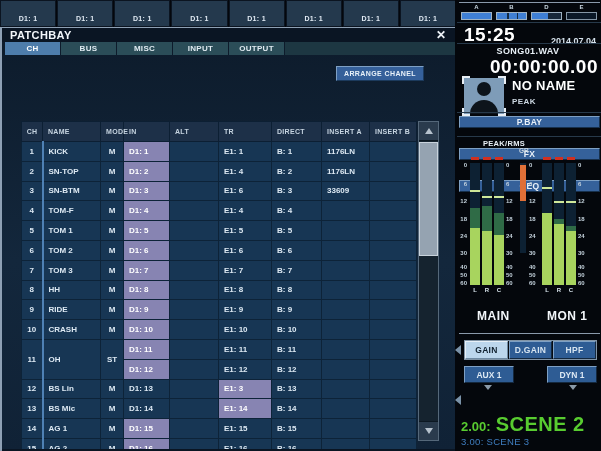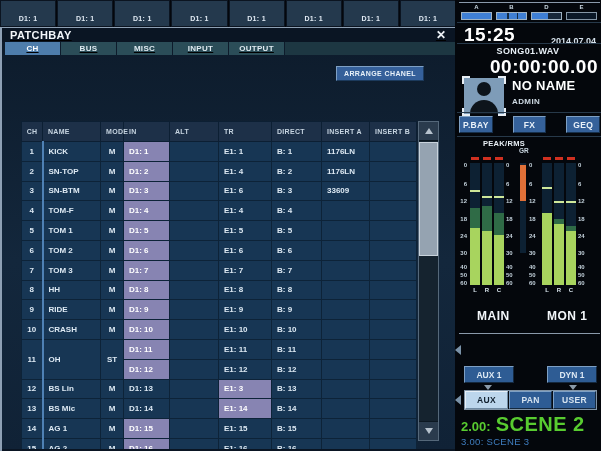--- a/index.html
+++ b/index.html
@@ -9,21 +9,21 @@
     -webkit-font-smoothing:antialiased;
   }
   
   .top-strip{position:absolute;left:0;top:0;width:456px;height:27px;display:flex;gap:1px;}
   .d1box{flex:1;background:#24394d;border:1px solid #0b1420;box-sizing:border-box;
     color:#e2ebf4;font-size:7px;font-weight:bold;display:flex;align-items:flex-end;
     justify-content:center;padding-bottom:4px;letter-spacing:.3px;}
   
   .window{position:absolute;left:0;top:27px;width:455px;height:424px;box-sizing:border-box;
     background:linear-gradient(180deg,#0d1b2b 0%,#13273c 55%,#102236 100%);
-    border-left:2px solid #8ea0b4;border-top:1px solid #8ea0b4;text-decoration:underline;}
+    border-left:2px solid #8ea0b4;border-top:1px solid #8ea0b4;}
   .titlebar{height:14px;background:#0a1523;display:flex;align-items:center;
     justify-content:space-between;padding:0 9px 0 8px;}
   .titlebar .title{color:#f2f6fa;font-size:11px;font-weight:bold;letter-spacing:.4px;}
   .close-x{color:#eef3f8;font-size:12px;font-weight:bold;cursor:default;line-height:12px;}
   .tabbar{height:13px;display:flex;gap:1px;padding-left:3px;background:#0d1b2b;}
   .tab{width:55px;background:#2b4d58;color:#dfeaf0;font-size:8px;font-weight:bold;
     display:flex;align-items:center;justify-content:center;letter-spacing:.3px;}
   .tab.active{background:#4e7dab;color:#ffffff;}
   .tab-filler{flex:1;background:#1d3742;margin-right:0;}
   .content{position:relative;height:397px;}
@@ -71,21 +71,21 @@
   .avatar{position:absolute;left:9px;top:78px;width:40px;height:36px;background:#7e9cb8;}
   .avatar .head{position:absolute;left:13px;top:4px;width:14px;height:14px;border-radius:50%;background:#0d141b;}
   .avatar .body{position:absolute;left:6px;bottom:0;width:28px;height:14px;border-radius:14px 14px 0 0;background:#0d141b;}
   .corner{position:absolute;width:6px;height:6px;}
   .corner.tl{left:-2px;top:-2px;border-left:2px solid #e8eef4;border-top:2px solid #e8eef4;}
   .corner.tr{right:-2px;top:-2px;border-right:2px solid #e8eef4;border-top:2px solid #e8eef4;}
   .corner.bl{left:-2px;bottom:-2px;border-left:2px solid #e8eef4;border-bottom:2px solid #e8eef4;}
   .corner.br{right:-2px;bottom:-2px;border-right:2px solid #e8eef4;border-bottom:2px solid #e8eef4;}
   .uname{position:absolute;left:57px;top:78px;color:#ffffff;font-size:13px;font-weight:bold;letter-spacing:.3px;}
   .urole{position:absolute;left:57px;top:97px;color:#cdd8e2;font-size:8px;font-weight:bold;letter-spacing:.4px;}
-  .fnrow{position:absolute;left:4px;right:1px;top:116px;height:17px;display:flex;gap:20px;}
+  .fnrow{position:absolute;left:4px;right:1px;top:116px;height:17px;display:flex;gap:20px;flex-direction:column;}
   .fnbtn{flex:1;background:#35619a;border:1px solid;border-color:#7ea0c4 #17304c #17304c #7ea0c4;
     color:#e9f1f9;font-size:8.5px;font-weight:bold;display:flex;align-items:center;justify-content:center;box-sizing:border-box;letter-spacing:.3px;}
   .peakrms{position:absolute;left:28px;top:139px;color:#e8eff5;font-size:7.5px;font-weight:bold;letter-spacing:.3px;}
   .grlab{position:absolute;left:64px;top:147px;color:#c9d6e0;font-size:6.5px;font-weight:bold;}
   
   .meters{position:absolute;left:3px;top:156px;right:0;height:140px;}
   .mgroup{position:absolute;top:7px;display:flex;gap:2px;}
   .tickcol{position:relative;width:9px;height:122px;}
   .tickcol span{position:absolute;right:0;transform:translateY(-50%);color:#c4d2dc;font-size:6px;font-weight:bold;line-height:6px;}
   .tickcol.lft span{right:auto;left:0;}
@@ -393,21 +393,21 @@
   <div class="timecode">00:00:00.00</div>
   <div class="avatar">
     <span class="head"></span>
     <span class="body"></span>
     <span class="corner tl"></span>
       <span class="corner tr"></span>
     <span class="corner bl"></span>
       <span class="corner br"></span>
   </div>
   <div class="uname">NO NAME</div>
-  <div class="urole">ADMIN</div>
+  <div class="urole">PEAK</div>
   <div class="dline" style="top:112px"></div>
   <div class="fnrow">
       <div class="fnbtn">P.BAY</div>
       <div class="fnbtn">FX</div>
       <div class="fnbtn">GEQ</div>
     </div>
   <div class="dline" style="top:136px"></div>
   <div class="peakrms">PEAK/RMS</div>
   <div class="grlab">GR</div>
   <div class="meters" id="meters">
@@ -505,27 +505,27 @@
         <span style="top: 74%;">30</span>
         <span style="top: 85%;">40</span>
         <span style="top: 92%;">50</span>
         <span style="top: 98%;">60</span>
       </div>
     </div>
   <div class="grouplab" style="left:22px">MAIN</div>
   <div class="grouplab" style="left:92px">MON 1</div>
   <div class="rline" style="top:333px"></div>
   <div class="ltri" style="top:345px"></div>
+  <div class="padrow" style="top:340px" id="padrow1">
+      <div class="pad active">GAIN</div>
+      <div class="pad">D.GAIN</div>
+      <div class="pad">HPF</div>
+    </div>
   <div class="midbtn" style="left:9px" id="midbtn0">AUX 1</div>
   <div class="midbtn" style="right:4px" id="midbtn1">DYN 1</div>
   <div class="dnarrow" style="left:29px"></div>
   <div class="dnarrow" style="right:24px"></div>
   <div class="ltri" style="top:395px"></div>
-  <div class="padrow" style="top:390px" id="padrow2">
-      <div class="pad active">AUX</div>
-      <div class="pad">PAN</div>
-      <div class="pad">USER</div>
-    </div>
   <div class="scene-cur">
     <span class="pre">2.00:</span><span class="nm">SCENE 2</span>
   </div>
   <div class="scene-next">3.00: SCENE 3</div>
 </div>
 
 </body></html>

